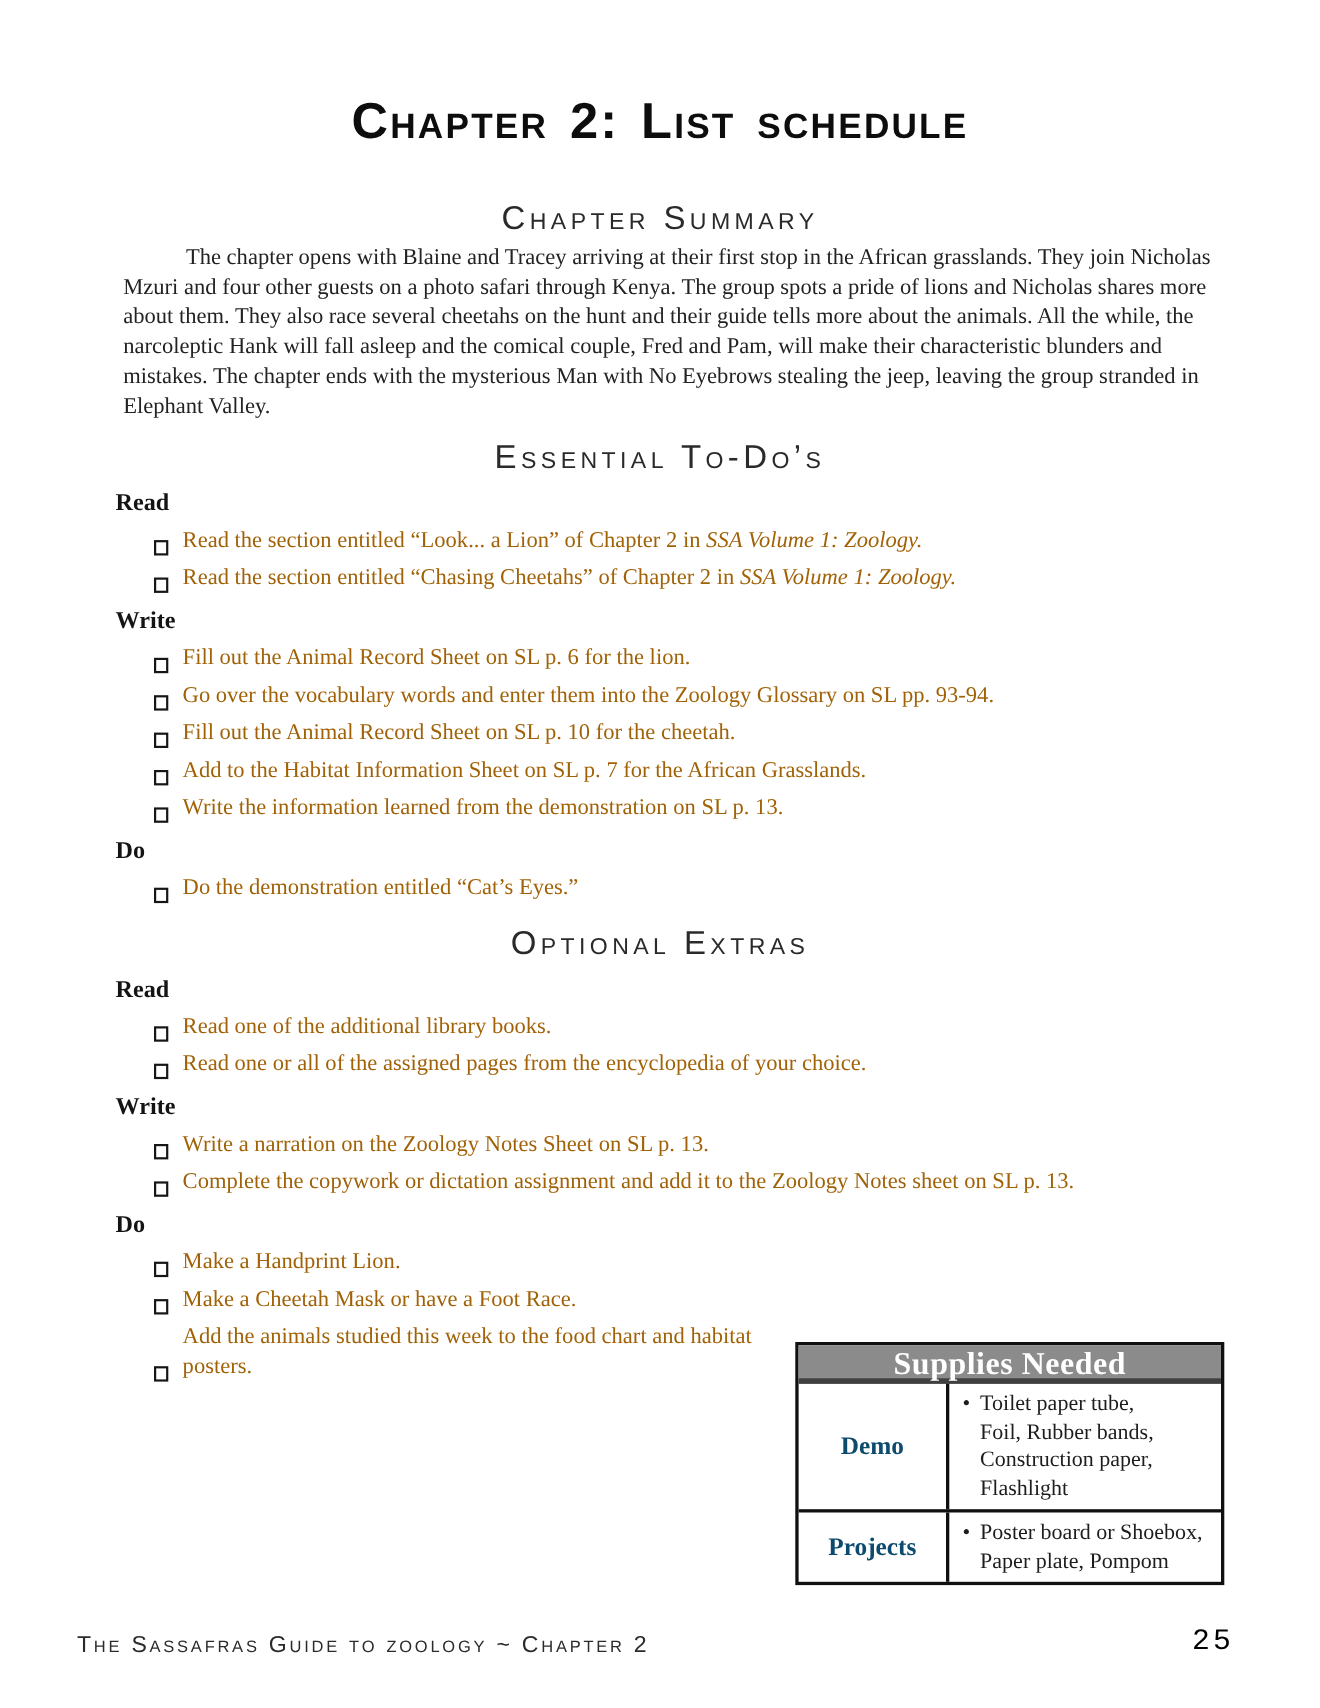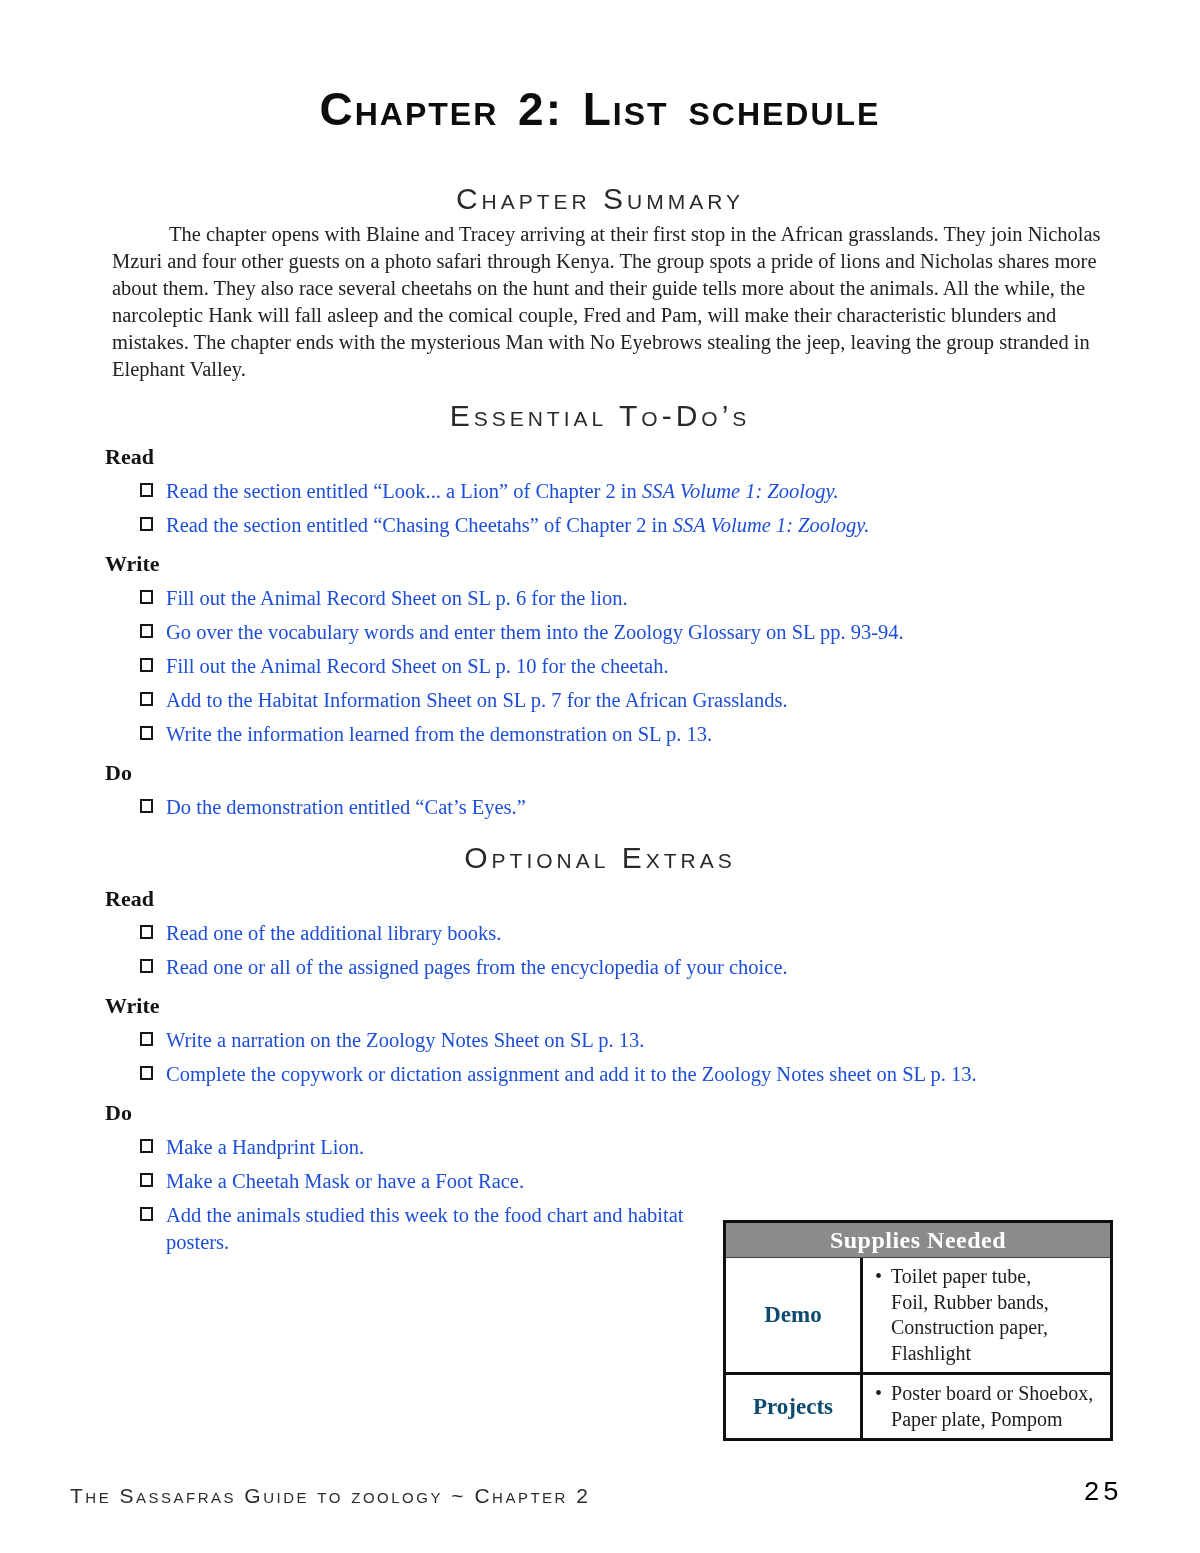--- a/index.html
+++ b/index.html
@@ -54,25 +54,25 @@
     line-height: 25px;
     font-weight: bold;
     color: #141414;
   }
   ul.checklist {
     list-style: none;
     margin: 9px 0 2px 140px;
   }
   ul.checklist li {
     display: flex;
-    align-items: flex-start;
+    align-items: flex-end;
     margin-bottom: 7px;
     font-size: 20.5px;
     line-height: 27px;
-    color: #1d4ed8;
+    color: #a16207;
   }
   .cb {
     flex: 0 0 auto;
     width: 13px;
     height: 14px;
     border: 2.5px solid #161616;
     margin: 5px 13px 0 0;
     background: #ffffff;
   }
   .item-text em { font-style: italic; }
@@ -84,25 +84,25 @@
     top: 1220px;
     width: 390px;
     border: 3px solid #101010;
     background: #ffffff;
   }
   .sup-header {
     height: 35px;
     background: #8b8b8b;
     color: #ffffff;
     font-weight: bold;
-    font-size: 24px;
+    font-size: 29px;
     line-height: 35px;
     text-align: center;
     letter-spacing: 0.5px;
-    border-bottom: 1px solid #404040;
+    border-bottom: 5px solid #404040;
   }
   .sup-row { display: flex; }
   .sup-row + .sup-row { border-top: 3px solid #101010; }
   .sup-label {
     flex: 0 0 137px;
     border-right: 3px solid #101010;
     display: flex;
     align-items: center;
     justify-content: center;
     font-weight: bold;

